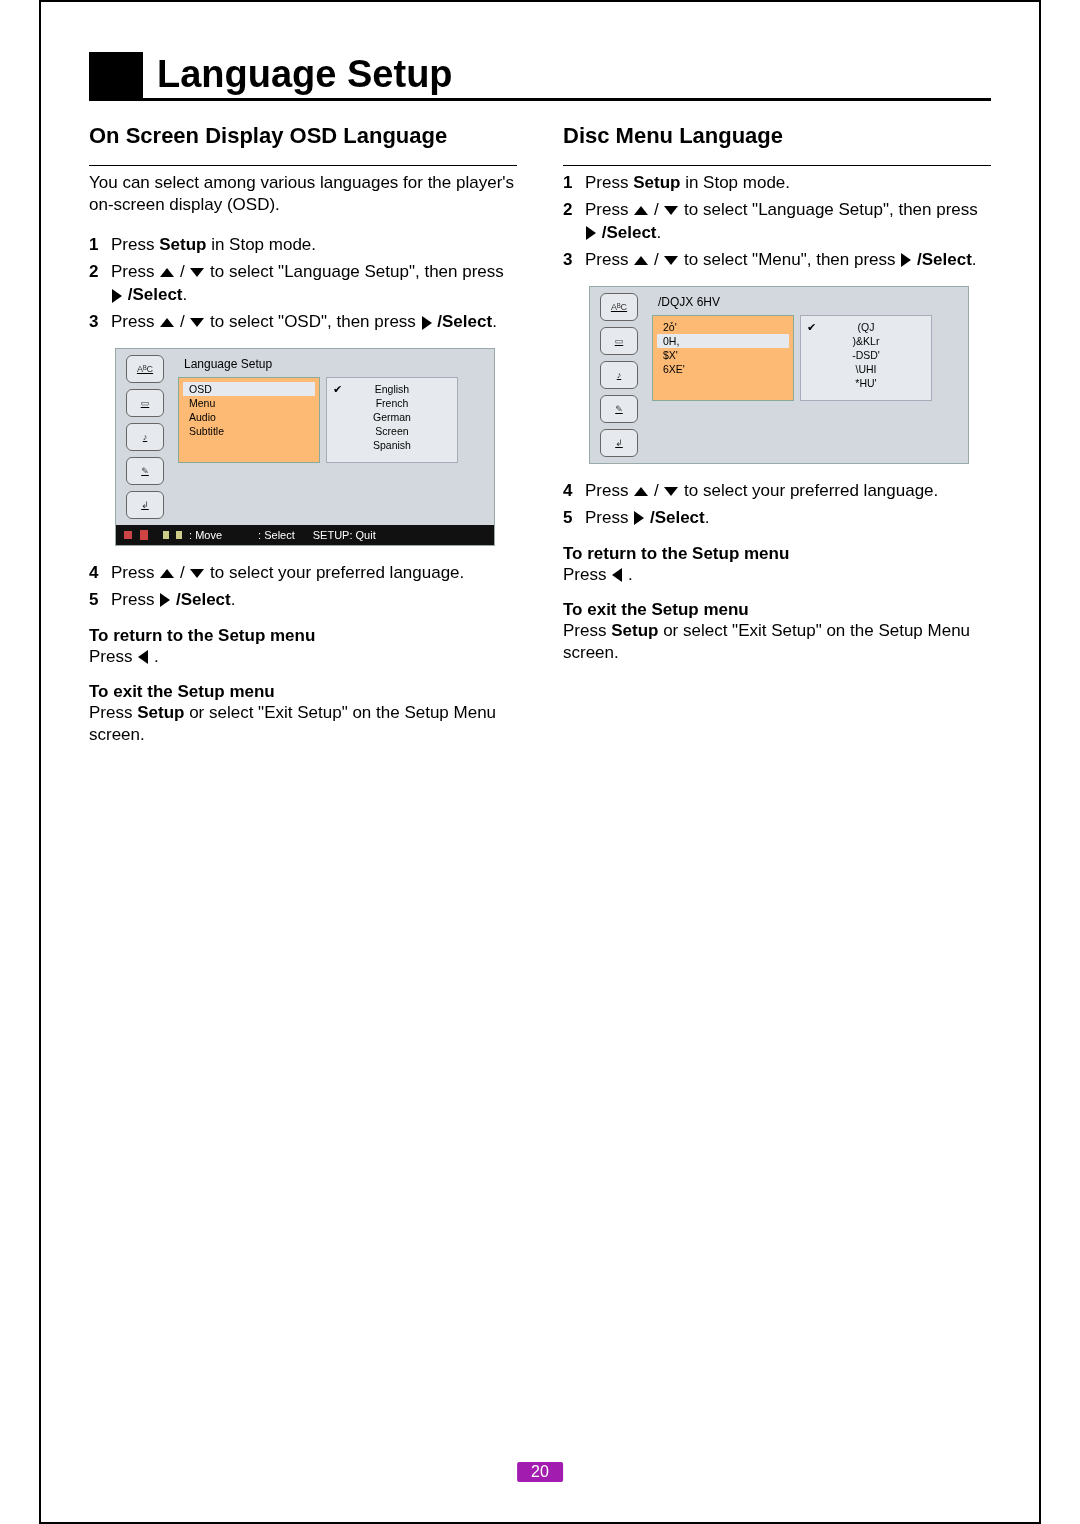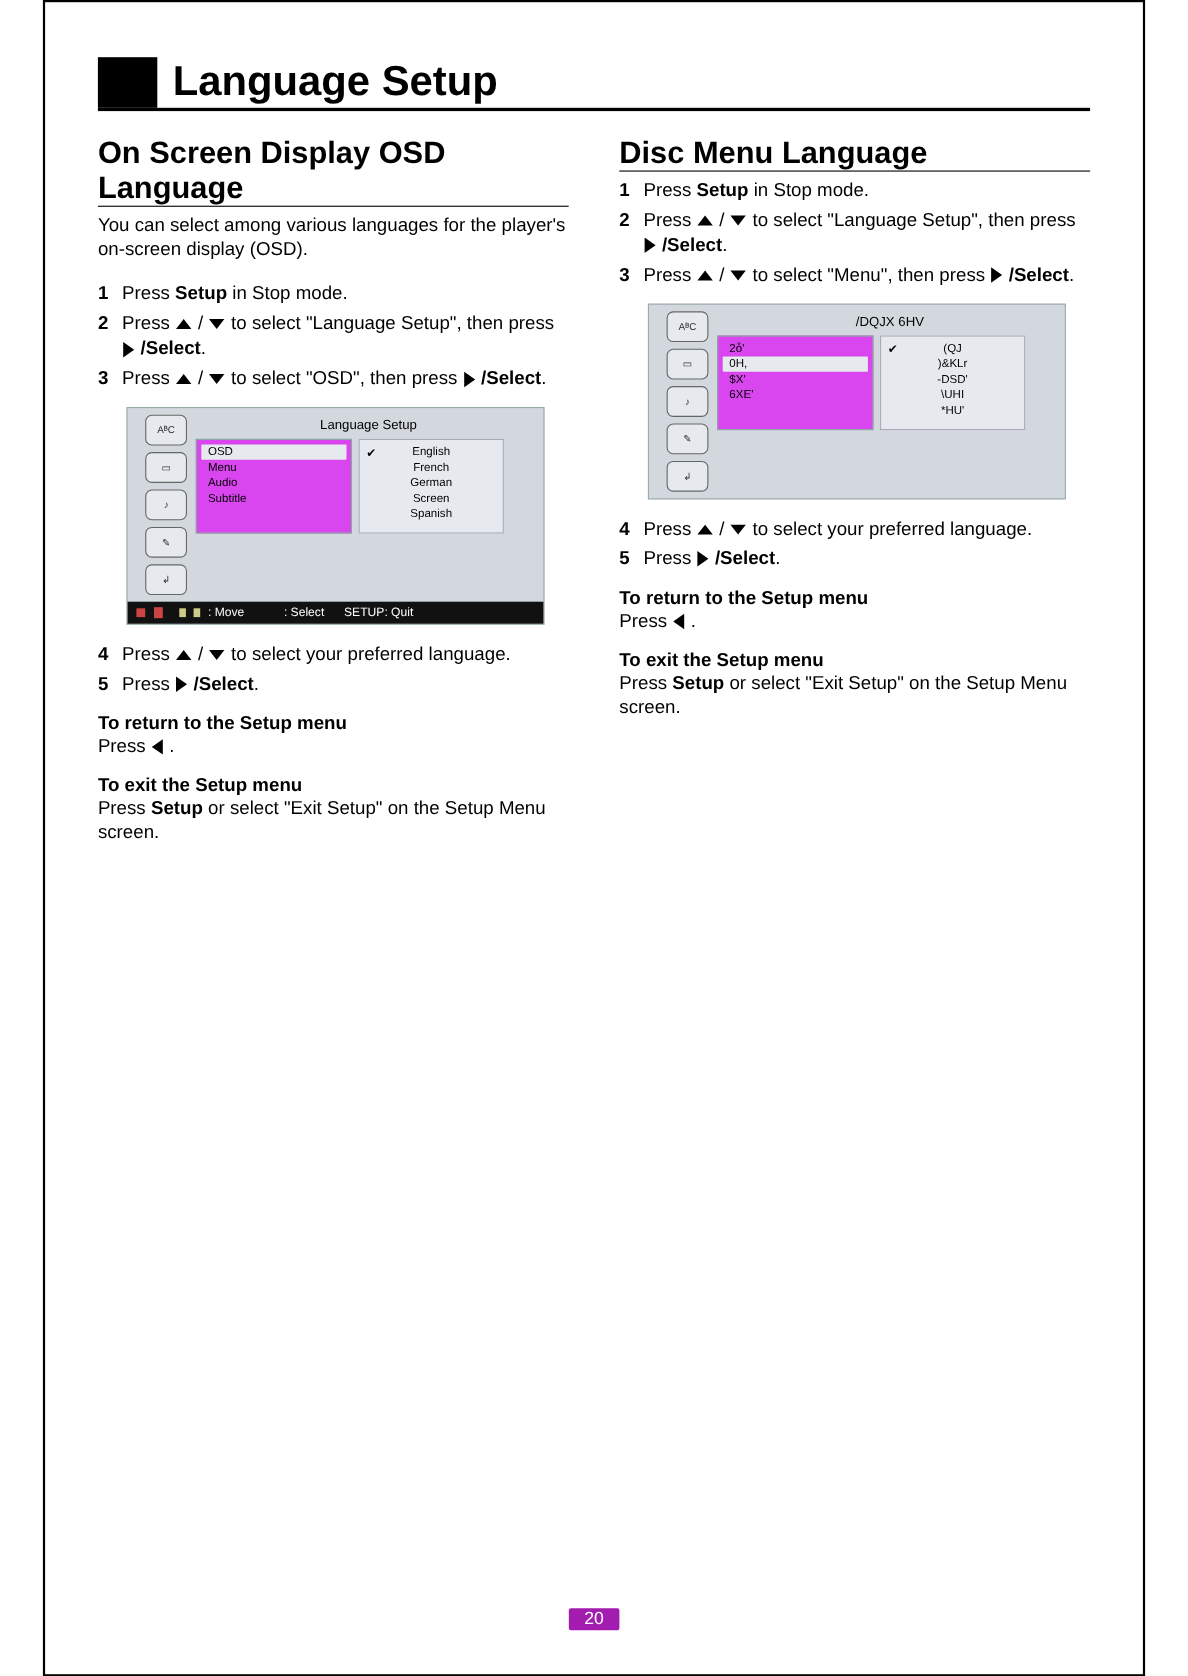--- a/index.html
+++ b/index.html
@@ -38,24 +38,24 @@
   }
   .cols {
     display: flex;
     gap: 46px;
   }
   .col {
     flex: 1;
     min-width: 0;
   }
   .section-heading {
-    font-size: 28px;
+    font-size: 22px;
     font-weight: bold;
     border-bottom: 1.5px solid #000;
-    padding-bottom: 0;
+    padding-bottom: 16px;
     margin-bottom: 6px;
   }
   .intro {
     font-size: 17px;
     line-height: 1.3;
     margin-bottom: 18px;
   }
   ol.steps {
     list-style: none;
     padding: 0;
@@ -97,45 +97,45 @@
   }
   .osd-top {
     display: flex;
   }
   .osd-icons {
     width: 50px;
     padding: 6px 4px;
     display: flex;
     flex-direction: column;
     gap: 6px;
-    align-items: flex-end;
+    align-items: center;
+    text-decoration: underline;
   }
   .osd-ic {
     width: 36px; height: 26px;
     border: 1px solid #666;
     border-radius: 6px;
     background: #e6eaee;
     display:flex; align-items:center; justify-content:center;
     font-size: 9px; color:#333;
   }
   .osd-main {
     flex: 1;
     padding: 6px 8px 8px 4px;
   }
   .osd-title {
     font-size: 12px;
     margin: 2px 0 6px 6px;
-    text-align: center;
   }
   .osd-panels {
     display: flex;
     gap: 6px;
   }
   .osd-list {
-    background: #d946ef;
+    background: #fdba74;
     border: 1px solid #8a9;
     width: 140px;
     padding: 4px 0;
   }
   .osd-list .row {
     padding: 1px 10px;
     font-size: 10.5px;
     display:flex;
     align-items:center;
     gap:4px;

